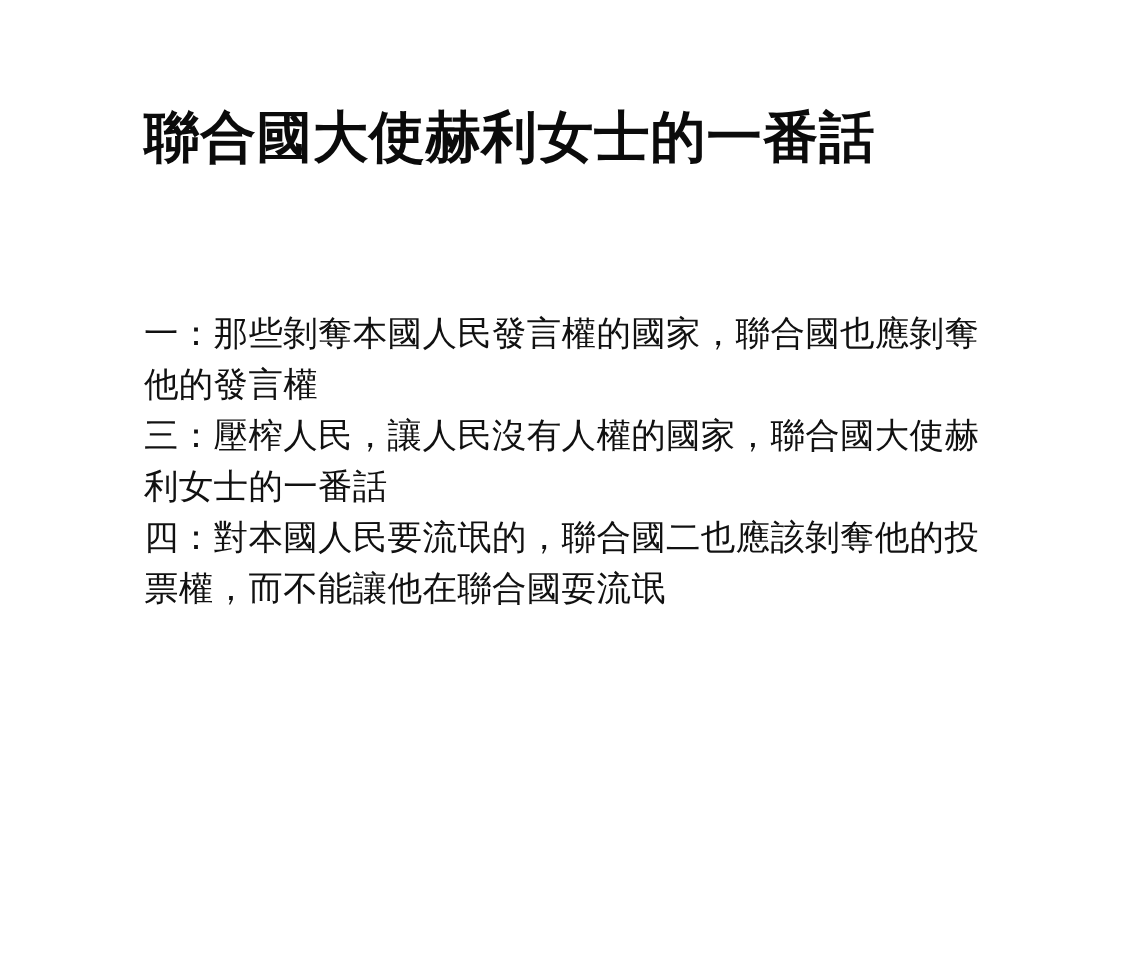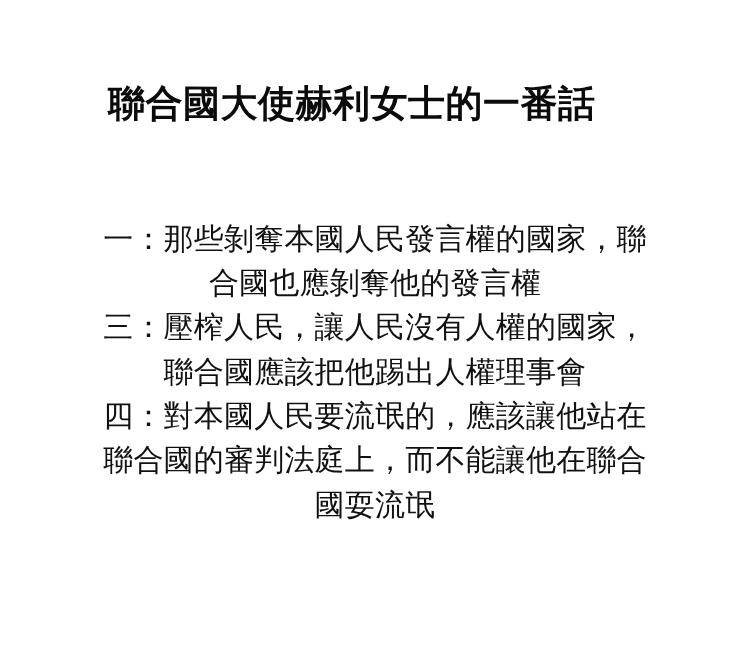--- a/index.html
+++ b/index.html
@@ -19,50 +19,50 @@
     width: 750px;
     height: 650px;
     box-sizing: border-box;
     padding: 56px 96px 0 96px;
   }
   .headline {
     font-size: 37px;
     font-weight: bold;
     line-height: 1.42;
     letter-spacing: 0.5px;
-    margin: 12px;
+    margin: 0;
     padding-top: 10px;
     color: #0b0b0b;
   }
   .headline .hl-line {
     display: block;
   }
   .body-block {
     margin-top: 86px;
   }
   .body-line {
-    font-size: 30px;
+    font-size: 23px;
     line-height: 1.48;
     letter-spacing: 0.2px;
     color: #111111;
     white-space: normal;
-    text-align: center;
+    text-align: left;
   }
   .para {
     margin: 0;
   }
 </style>
 </head>
 <body>
 
 <div class="page">
 
   <h1 class="headline">
     <span class="hl-line">聯合國大使赫利女士的一番話</span>
   </h1>
 
   <div class="body-block">
     <p class="para body-line">一：那些剝奪本國人民發言權的國家，聯合國也應剝奪他的發言權</p>
-    <p class="para body-line">三：壓榨人民，讓人民沒有人權的國家，聯合國應該把他踢出人權理事會</p>
-    <p class="para body-line">四：對本國人民要流氓的，應該讓他站在聯合國的審判法庭上，而不能讓他在聯合國耍流氓</p>
+    <p class="para body-line">三：壓榨人民，讓人民沒有人權的國家，聯合國大使赫利女士的一番話</p>
+    <p class="para body-line">四：對本國人民要流氓的，聯合國二也應該剝奪他的投票權，而不能讓他在聯合國耍流氓</p>
   </div>
 
 </div>
 
 </body></html>

